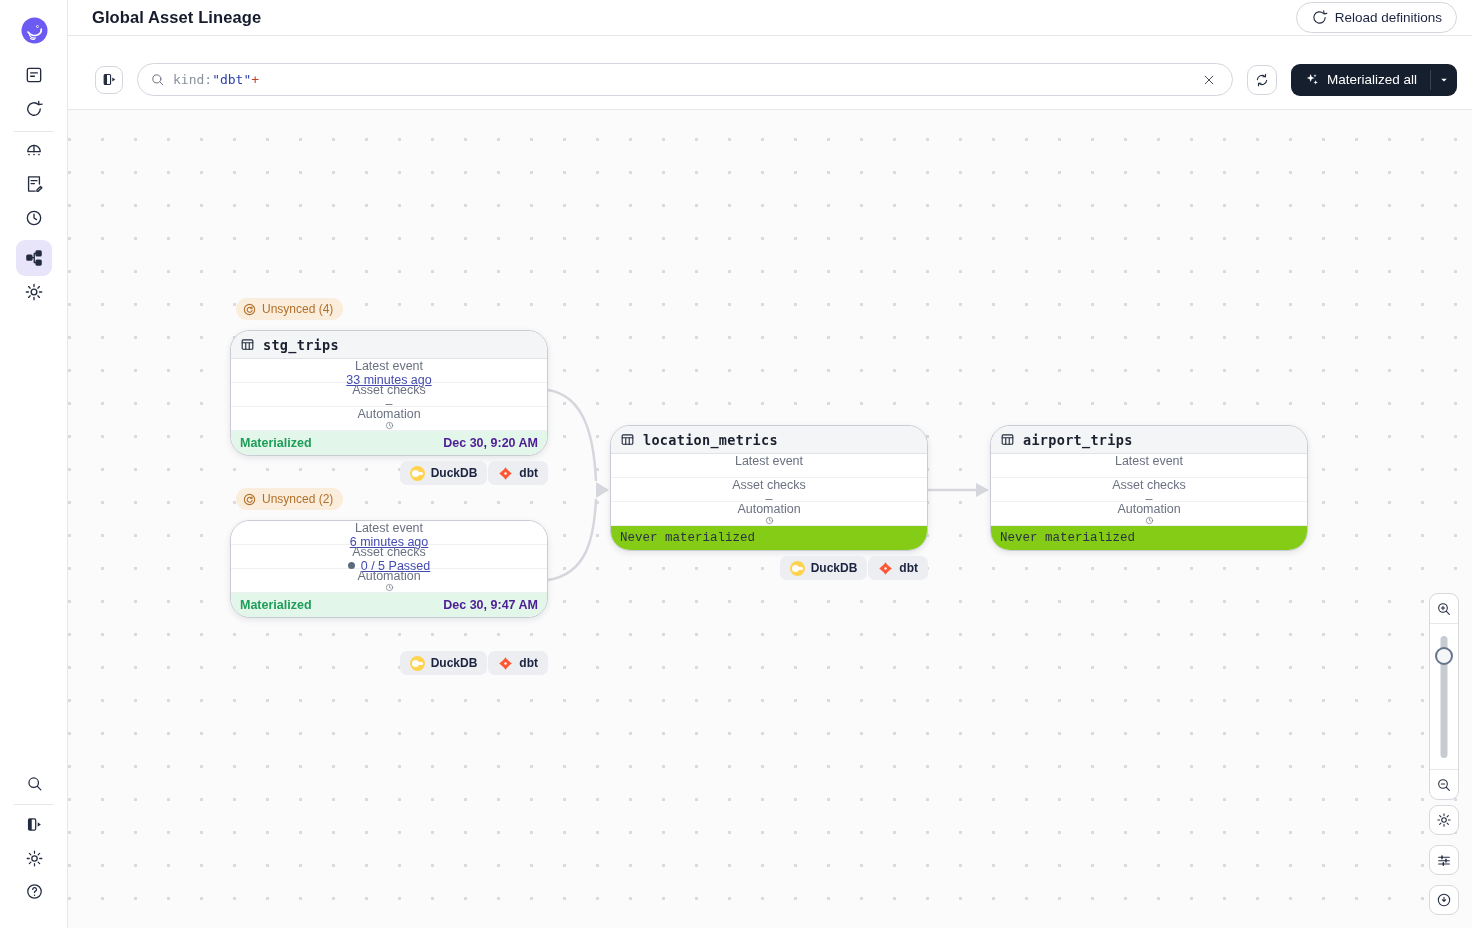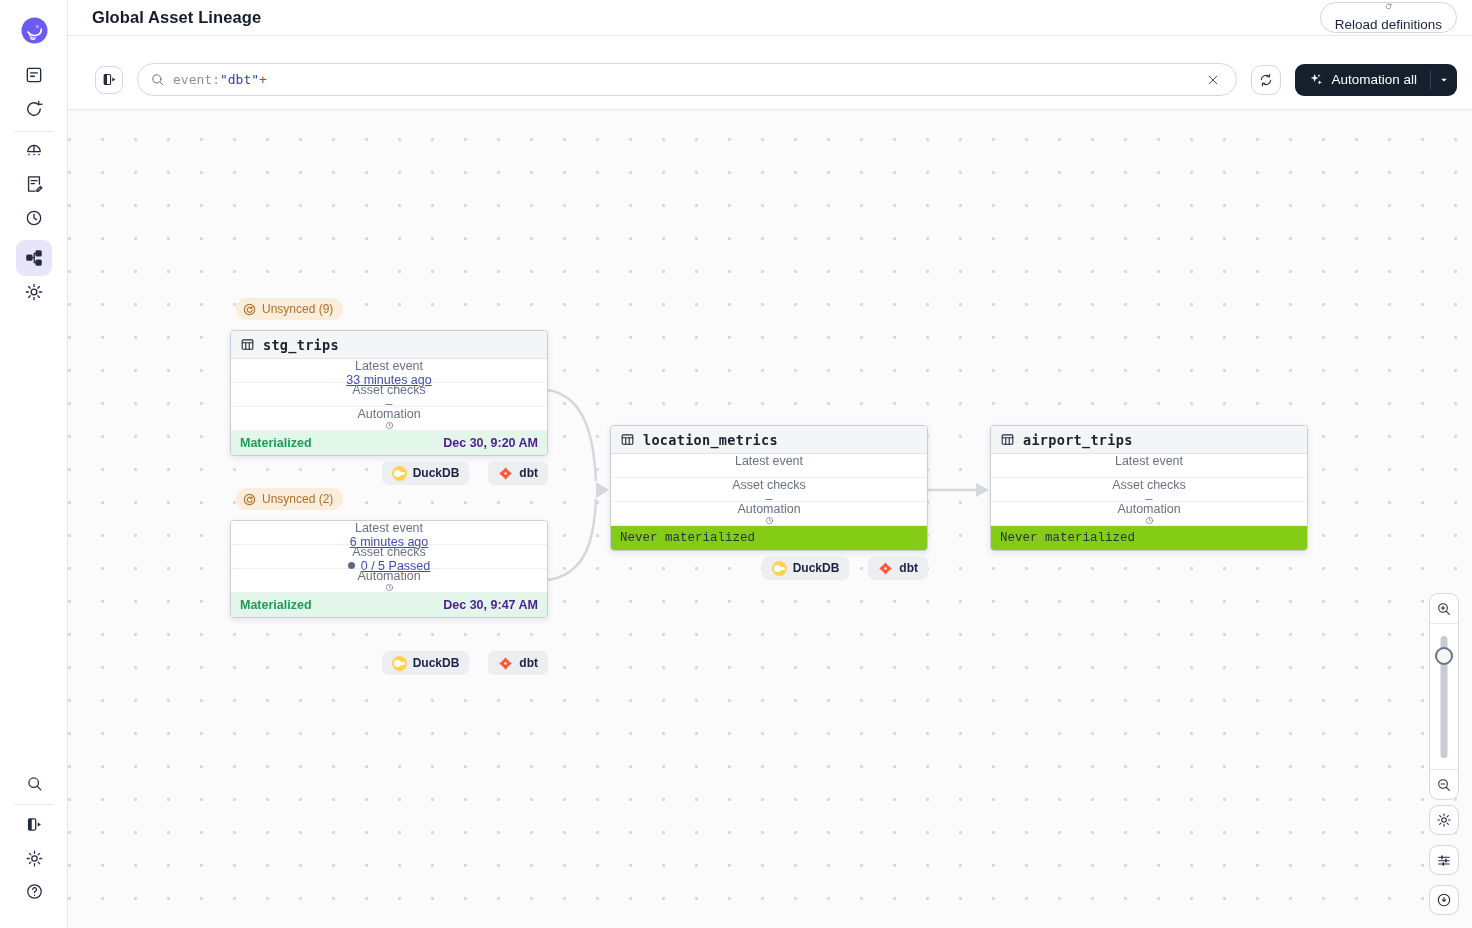--- a/index.html
+++ b/index.html
@@ -17,21 +17,21 @@
   .logo { position:absolute; left:21px; top:17px; width:27px; height:27px; cursor:pointer; }
 
   svg.ic { fill:none; stroke:#232b3f; stroke-width:1.6; stroke-linecap:round; stroke-linejoin:round; }
 
   
   .header { position:absolute; left:68px; top:0; right:0; height:36px; background:#fff;
             border-bottom:1px solid #e6e7eb; display:flex; align-items:center; padding:0 15px 0 24px; }
   .page-title { font-size:16.5px; font-weight:bold; color:#151b2b; letter-spacing:.1px; }
   .reload-btn { margin-left:auto; display:flex; align-items:center; gap:7px; height:31px;
                 padding:0 14px; border:1px solid #d3d6dc; border-radius:16px; background:#fff;
-                font-size:13.5px; font-weight:500; color:#1b2340; cursor:pointer;flex-direction:column; }
+                font-size:13.5px; font-weight:500; color:#1b2340; cursor:pointer; }
 
   
   .toolbar { position:absolute; left:68px; top:50px; right:0; height:60px; background:#fff;
              border-bottom:1px solid #e6e7eb; display:flex; align-items:center;
              padding:0 15px 0 27px; gap:14px; }
   .panel-btn { width:28px; height:28px; border:1px solid #d3d6dc; border-radius:9px; background:#fff;
                display:flex; align-items:center; justify-content:center; cursor:pointer; flex:none; }
   .search { flex:1; height:33px; border:1px solid #d3d6dc; border-radius:17px; background:#fff;
             display:flex; align-items:center; padding:0 12px; gap:8px; cursor:text;
             font-family:"DejaVu Sans Mono", monospace; font-size:13px; }
@@ -50,21 +50,21 @@
   .mat-sep { width:1px; background:#39424f; margin:6px 0; }
   .mat-caret { width:26px; display:flex; align-items:center; justify-content:center; }
 
   
   .canvas { position:absolute; left:68px; top:110px; right:0; bottom:0; background:#fbfbfc;
             background-image:radial-gradient(circle, #d9dbe1 1.6px, transparent 1.7px);
             background-size:33px 33px; background-position:18px 13px; overflow:hidden; }
   .edges { position:absolute; left:0; top:0; pointer-events:none; }
 
   
-  .node { position:absolute; width:318px; background:#fff; border:1px solid #c9ccd4; border-radius:4px;
+  .node { position:absolute; width:318px; background:#fff; border:1px solid #c9ccd4; border-radius:20px;
           box-shadow:0 2px 6px rgba(20,25,40,.10); overflow:hidden; cursor:pointer; }
   .node-header { height:28px; background:#f4f5f7; border-bottom:1px solid #e1e3e8;
                  display:flex; align-items:center; gap:8px; padding:0 9px; }
   .node-name { font-family:"DejaVu Sans Mono", monospace; font-size:13.5px; font-weight:bold;
                color:#1b2130; letter-spacing:.3px; }
   .node-row { height:24px; display:flex; align-items:center; justify-content:space-between;
               padding:0 9px; font-size:12.5px; border-bottom:1px solid #eef0f2; background:#fff;flex-direction:column; }
   .row-label { color:#6a7180; }
   .row-value { color:#444bb0;text-decoration:underline; }
   .row-dash { color:#6a7180; }
@@ -74,21 +74,21 @@
                  padding:0 9px; font-size:12.5px; }
   .status-mat { background:#e3f6ea;font-weight:bold; }
   .status-mat .st-label { color:#1e9e58; }
   .status-mat .st-time { color:#4c1d95; }
   .status-never { background:#84cc16;font-family:Liberation Mono, monospace; }
   .status-never .st-label { color:#2c3340; }
 
   .badge { position:absolute; height:22px; display:flex; align-items:center; gap:6px; padding:0 10px 0 7px;
            background:#fbeddb; border-radius:11px; font-size:12px; color:#b0702c; cursor:pointer; }
 
-  .tags { position:absolute; width:318px; display:flex; justify-content:flex-end; gap:19px; }
+  .tags { position:absolute; width:318px; display:flex; justify-content:flex-end; gap:1px; }
   .tag { height:24px; display:flex; align-items:center; gap:6px; padding:0 10px; background:#eceef1;
          border-radius:7px; font-size:12px; font-weight:bold; color:#1b2340; cursor:pointer; }
   .duck-ic { width:15px; height:15px; border-radius:50%; background:#ffd34f; position:relative; flex:none; }
   .duck-ic::before { content:""; position:absolute; left:2.5px; top:4px; width:7px; height:7px;
                      border-radius:50%; background:#fff; }
   .duck-ic::after { content:""; position:absolute; left:8.5px; top:6px; width:4.5px; height:3px;
                     border-radius:2px; background:#fff; }
 
   
   .zoom-panel { position:absolute; left:1361px; top:483px; width:30px; height:207px; background:#fff;
@@ -218,21 +218,21 @@
           <rect x="4.5" y="5" width="4" height="14" fill="#232b3f" stroke="none"></rect>
         <path d="M16 9.2l4 2.8-4 2.8z" fill="#232b3f" stroke="none"></path>
       </svg>
     </button>
 
     <div class="search">
       <svg class="ic" width="15" height="15" viewBox="0 0 24 24" style="stroke:#6b7280">
         <circle cx="11" cy="11" r="6.5"></circle>
           <path d="M16 16l4.5 4.5"></path>
       </svg>
-      <span><span class="tok-key">event:</span><span class="tok-val">"dbt"</span><span class="tok-plus">+</span></span>
+      <span><span class="tok-key">kind:</span><span class="tok-val">"dbt"</span><span class="tok-plus">+</span></span>
       <span class="spacer"></span>
       <span class="clear-btn">
         <svg class="ic" width="14" height="14" viewBox="0 0 24 24" style="stroke:#3a4150">
           <path d="M5.5 5.5l13 13M18.5 5.5l-13 13"></path>
         </svg>
       </span>
     </div>
 
     <button class="refresh-btn">
       <svg class="ic" width="16" height="16" viewBox="0 0 24 24">
@@ -243,21 +243,21 @@
       </svg>
     </button>
 
     <div class="mat-btn">
       <div class="mat-main">
         <svg width="16" height="16" viewBox="0 0 24 24">
           <path d="M10 3l1.6 4.4L16 9l-4.4 1.6L10 15l-1.6-4.4L4 9l4.4-1.6z" fill="#fff"></path>
           <path d="M17.5 12.5l.9 2.3 2.3.9-2.3.9-.9 2.3-.9-2.3-2.3-.9 2.3-.9z" fill="#fff"></path>
           <path d="M16.5 3.5l.6 1.5 1.5.6-1.5.6-.6 1.5-.6-1.5-1.5-.6 1.5-.6z" fill="#fff"></path>
         </svg>
-        <span>Automation all</span>
+        <span>Materialized all</span>
       </div>
       <div class="mat-sep"></div>
       <div class="mat-caret">
         <svg width="12" height="12" viewBox="0 0 24 24">
           <path d="M6.5 9.5l5.5 5.5 5.5-5.5z" fill="#fff"></path>
         </svg>
       </div>
     </div>
   </div>
 
@@ -270,21 +270,21 @@
       <path d="M860,380 L908,380" fill="none" stroke="#d5d7dd" stroke-width="2.5"></path>
       <polygon points="908,373 921,380 908,387" fill="#d5d7dd"></polygon>
     </svg>
 
     <div class="badge" style="left:168px;top:188px">
       <svg class="ic" width="13" height="13" viewBox="0 0 24 24" style="stroke:#b0702c;stroke-width:2">
         <circle cx="12" cy="12" r="9.5"></circle>
           <path d="M16 9.8a4.6 4.6 0 1 0 .9 3.4"></path>
           <path d="M16.6 6.8v3h-3"></path>
       </svg>
-      <span>Unsynced (9)</span>
+      <span>Unsynced (4)</span>
     </div>
     <div class="badge" style="left:168px;top:378px">
       <svg class="ic" width="13" height="13" viewBox="0 0 24 24" style="stroke:#b0702c;stroke-width:2">
         <circle cx="12" cy="12" r="9.5"></circle>
           <path d="M16 9.8a4.6 4.6 0 1 0 .9 3.4"></path>
           <path d="M16.6 6.8v3h-3"></path>
       </svg>
       <span>Unsynced (2)</span>
     </div>
 

